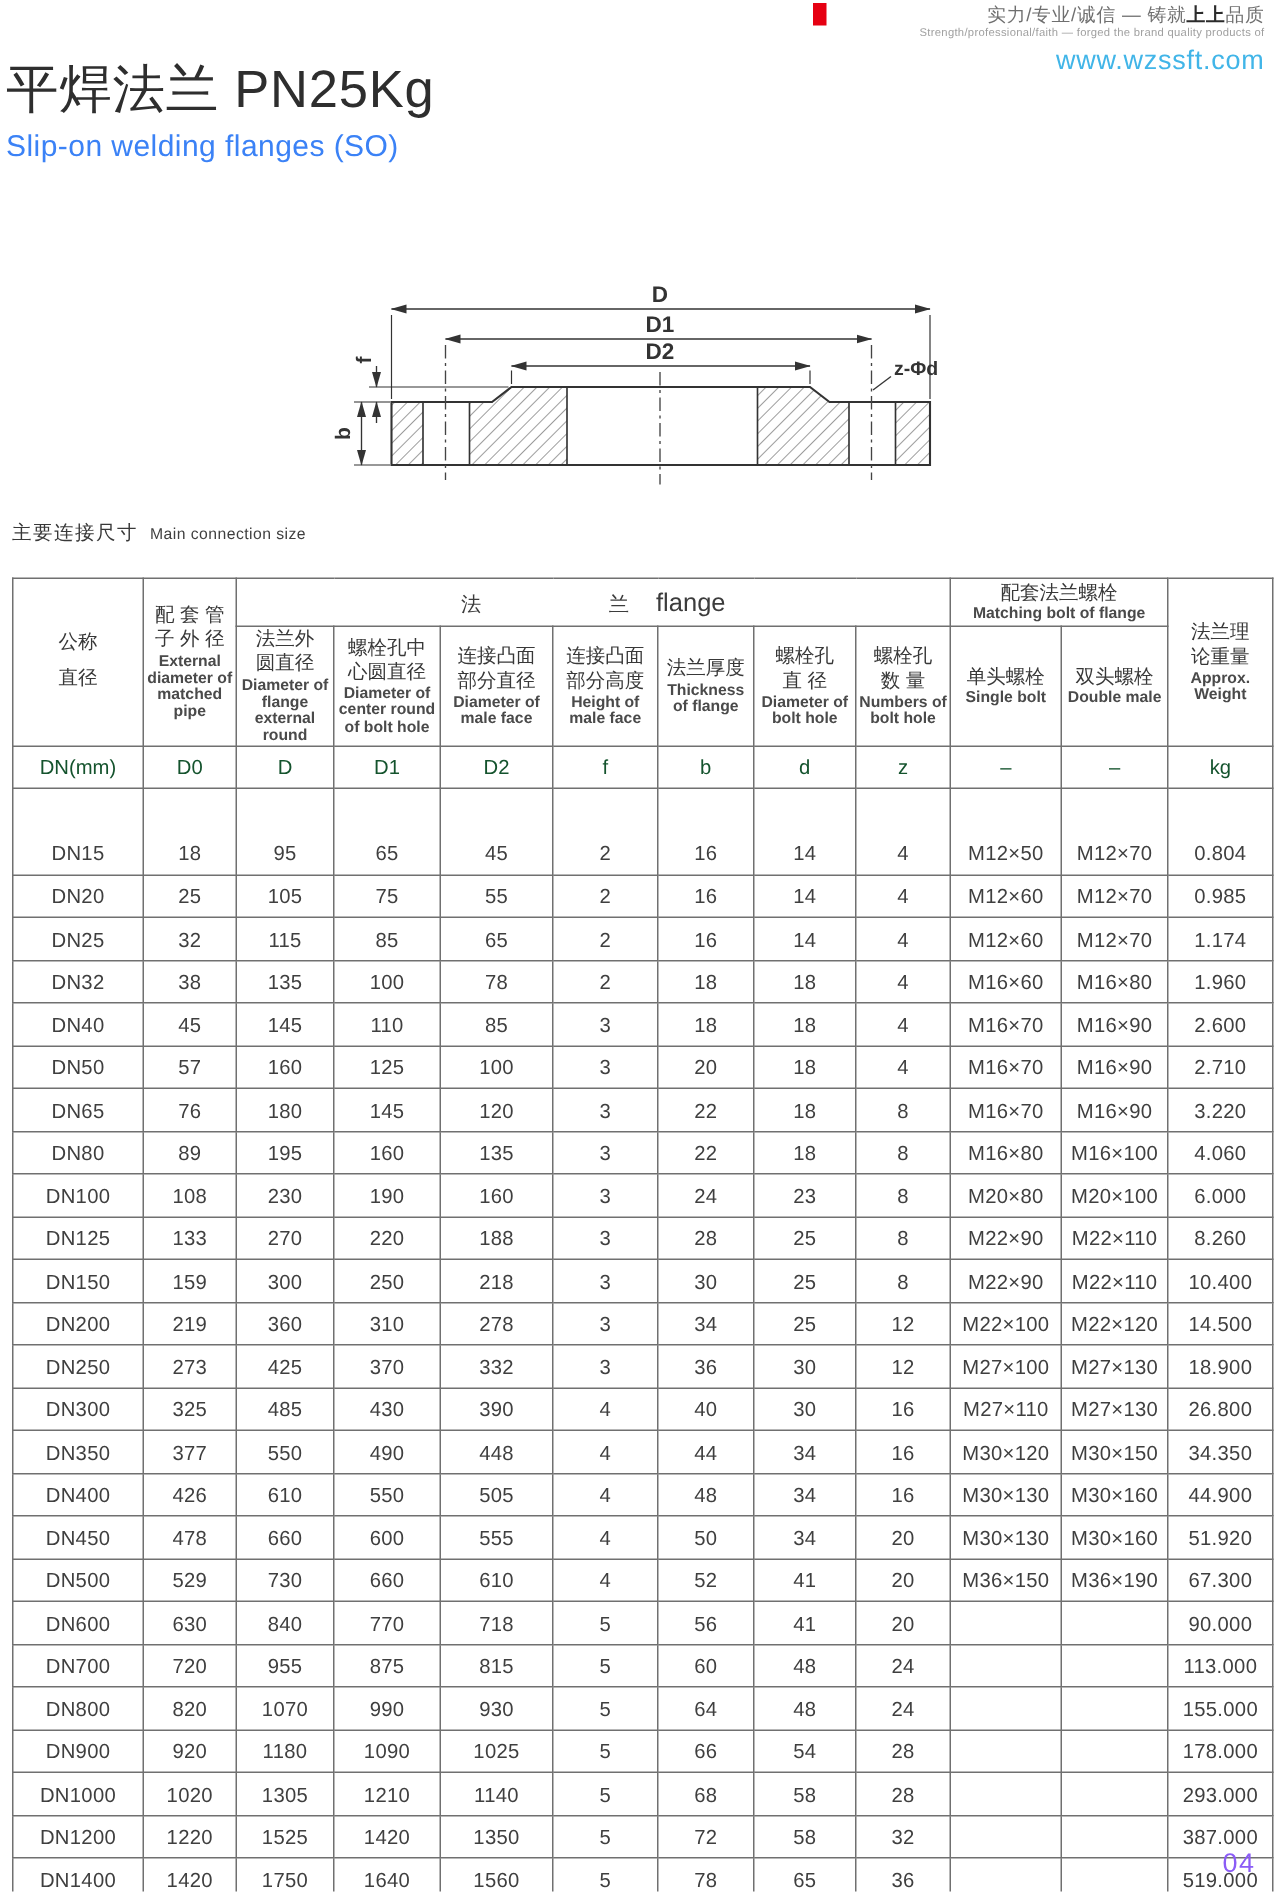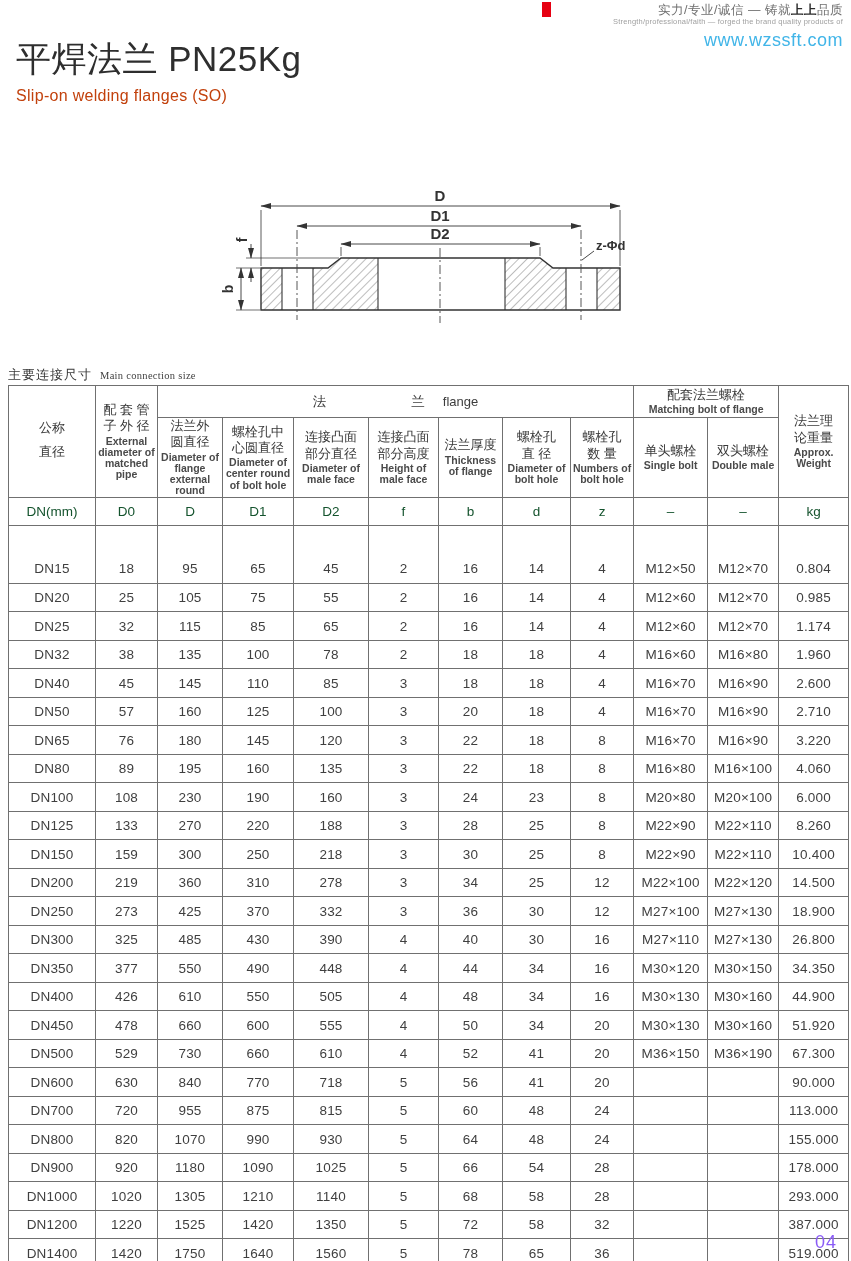--- a/index.html
+++ b/index.html
@@ -8,44 +8,44 @@
     font-family:"Liberation Sans", sans-serif;color:#3c3c3c;overflow:hidden;
   }
   
   .masthead{position:absolute;top:3px;right:8px;text-align:right;line-height:1.15;}
   .masthead .zh-slogan{font-size:12.5px;color:#6f6f6f;letter-spacing:.5px;}
   .masthead .zh-slogan b{color:#2b2b2b;}
   .masthead .en-slogan{font-size:7.5px;color:#a0a0a0;margin-top:1px;letter-spacing:.2px;margin-left:32px;}
   .masthead .website{font-size:18px;color:#41b5e8;margin-top:3px;font-weight:500;letter-spacing:.5px;}
   .red-mark{position:absolute;top:2px;right:300px;width:9px;height:15px;background:#e60012;}
   
-  .title-block{position:absolute;left:16px;top:36px;}
+  .title-block{position:absolute;left:4px;top:36px;}
   .title-block h1{margin:0;font-size:35px;font-weight:500;color:#2e2e2e;letter-spacing:.5px;}
-  .title-block h2{margin:4px 0 0 0;font-size:16px;font-weight:400;color:#c2410c;letter-spacing:.3px;}
+  .title-block h2{margin:4px 0 0 0;font-size:20px;font-weight:400;color:#3b82f6;letter-spacing:.3px;}
   
   .drawing{position:absolute;left:198px;top:180px;width:462px;height:152px;}
   .drawing text{font-family:"Liberation Sans",sans-serif;font-weight:bold;fill:#333;}
   
-  .section-title{position:absolute;left:8px;top:361px;font-size:20px;color:#353535;font-family:Liberation Serif, serif;}
+  .section-title{position:absolute;left:8px;top:342px;font-size:20px;color:#353535;}
   .section-title .zh{font-weight:500;letter-spacing:1px;}
   .section-title .en{font-weight:400;margin-left:8px;letter-spacing:.3px;color:#3f3f3f;}
   
   .table-wrap{position:absolute;left:8px;top:385px;width:835px;}
   table{border-collapse:collapse;table-layout:fixed;width:835px;}
   th,td{border:1px solid #707070;text-align:center;vertical-align:middle;padding:0 1px;overflow:hidden;}
   table{border:1.5px solid #5c5c5c;}
   th{font-weight:normal;}
   .zh{font-size:13px;white-space:pre-line;line-height:1.25;color:#383838;}
   .en{font-size:10.5px;line-height:1.08;color:#4a4a4a;margin-top:1px;font-weight:bold;}
   tr.group-row{height:32px;}
   tr.header-row th{height:66px;}
   th.nominal .zh{line-height:1.9;font-family:Liberation Mono, monospace;}
   .flange-group .gzh{font-size:13.5px;}
   .flange-group .gap{margin-left:85px;}
-  .flange-group .gen{font-size:13px;margin-left:18px;}
+  .flange-group .gen{font-size:17px;margin-left:18px;}
   tr.units-row th{height:27px;font-size:13.5px;color:#14532d;}
   tbody td{height:27.5px;font-size:13.5px;color:#3f3f3f;letter-spacing:.2px;}
   tbody tr.first td{height:50px;vertical-align:bottom;padding-bottom:7px;}
   
   .page-number{position:absolute;right:14px;bottom:8px;font-size:18px;color:#8b5cf6;letter-spacing:1px;}
 </style>
 </head>
 <body>
 
 <div class="red-mark"></div>

